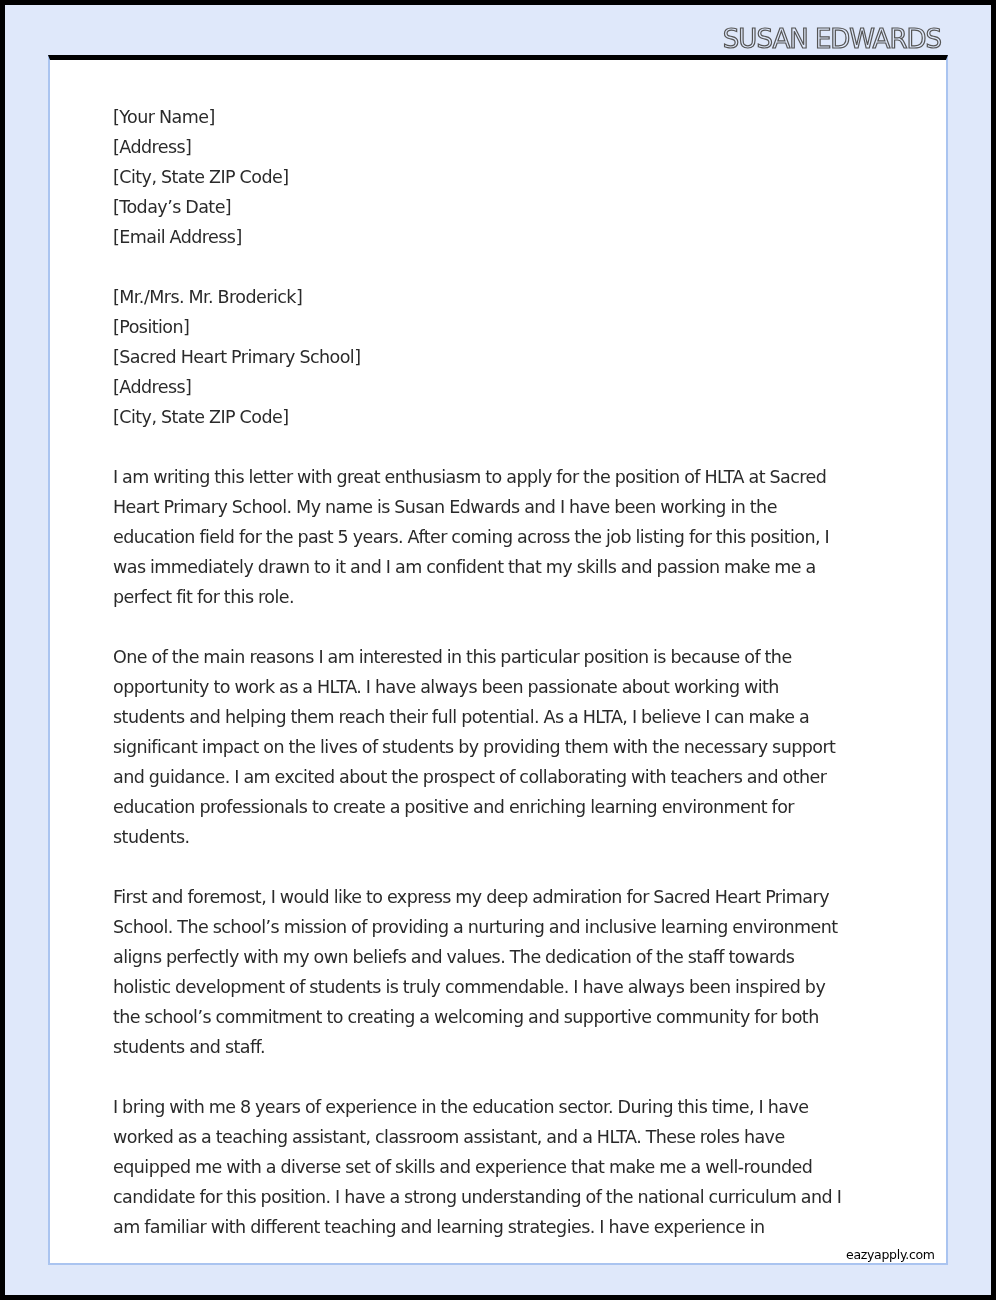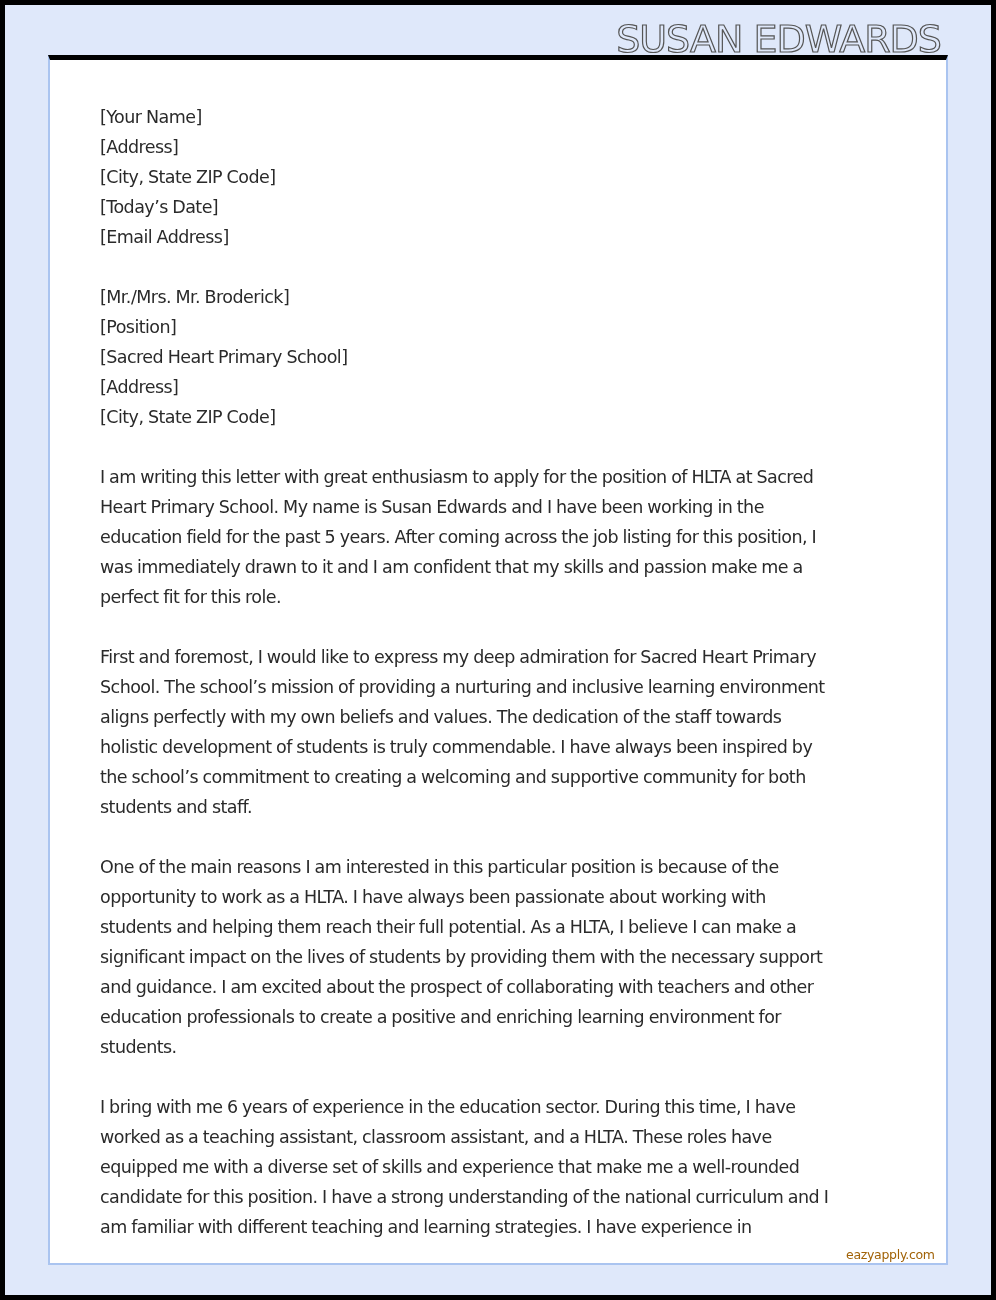--- a/index.html
+++ b/index.html
@@ -21,21 +21,21 @@
       width: 986px;
       height: 1290px;
       background: #dfe8fa;
       overflow: hidden;
     }
     .name-header {
       position: absolute;
       top: 12px;
       right: 50px;
       font-family: "DejaVu Sans", sans-serif;
-      font-size: 38px;
+      font-size: 26px;
       letter-spacing: -1px;
       color: #dfe8fa;
       -webkit-text-stroke: 1.2px #555;
       line-height: 44px;
       white-space: nowrap;
     }
     .page {
       position: absolute;
       left: 43px;
       top: 50px;
@@ -53,34 +53,34 @@
       top: 97px;
       width: 790px;
       font-family: "DejaVu Sans", sans-serif;
       font-size: 17.5px;
       letter-spacing: -0.55px;
       word-spacing: -0.5px;
       line-height: 30px;
       color: #2a2a2a;
     }
     .content p {
-      margin: 0 0 30px 0;
+      margin: 0 0 30px 13px;
     }
     .content .line {
       display: block;
       white-space: nowrap;
     }
     .watermark {
       position: absolute;
       left: 841px;
       top: 1242px;
       font-family: "DejaVu Sans", sans-serif;
       font-size: 12.5px;
       letter-spacing: -0.3px;
-      color: #a16207;
+      color: #000000;
       white-space: nowrap;
     }
   </style>
 </head>
 <body>
 
 <div class="frame">
   <div class="name-header">SUSAN EDWARDS</div>
 
   <div class="page"></div>
@@ -105,40 +105,40 @@
 
     <p>
       <span class="line">I am writing this letter with great enthusiasm to apply for the position of HLTA at Sacred</span>
       <span class="line">Heart Primary School. My name is Susan Edwards and I have been working in the</span>
       <span class="line">education field for the past 5 years. After coming across the job listing for this position, I</span>
       <span class="line">was immediately drawn to it and I am confident that my skills and passion make me a</span>
       <span class="line">perfect fit for this role.</span>
     </p>
 
     <p>
-      <span class="line">First and foremost, I would like to express my deep admiration for Sacred Heart Primary</span>
-      <span class="line">School. The school’s mission of providing a nurturing and inclusive learning environment</span>
-      <span class="line">aligns perfectly with my own beliefs and values. The dedication of the staff towards</span>
-      <span class="line">holistic development of students is truly commendable. I have always been inspired by</span>
-      <span class="line">the school’s commitment to creating a welcoming and supportive community for both</span>
-      <span class="line">students and staff.</span>
-    </p>
-
-    <p>
       <span class="line">One of the main reasons I am interested in this particular position is because of the</span>
       <span class="line">opportunity to work as a HLTA. I have always been passionate about working with</span>
       <span class="line">students and helping them reach their full potential. As a HLTA, I believe I can make a</span>
       <span class="line">significant impact on the lives of students by providing them with the necessary support</span>
       <span class="line">and guidance. I am excited about the prospect of collaborating with teachers and other</span>
       <span class="line">education professionals to create a positive and enriching learning environment for</span>
       <span class="line">students.</span>
     </p>
 
     <p>
-      <span class="line">I bring with me 6 years of experience in the education sector. During this time, I have</span>
+      <span class="line">First and foremost, I would like to express my deep admiration for Sacred Heart Primary</span>
+      <span class="line">School. The school’s mission of providing a nurturing and inclusive learning environment</span>
+      <span class="line">aligns perfectly with my own beliefs and values. The dedication of the staff towards</span>
+      <span class="line">holistic development of students is truly commendable. I have always been inspired by</span>
+      <span class="line">the school’s commitment to creating a welcoming and supportive community for both</span>
+      <span class="line">students and staff.</span>
+    </p>
+
+    <p>
+      <span class="line">I bring with me 8 years of experience in the education sector. During this time, I have</span>
       <span class="line">worked as a teaching assistant, classroom assistant, and a HLTA. These roles have</span>
       <span class="line">equipped me with a diverse set of skills and experience that make me a well-rounded</span>
       <span class="line">candidate for this position. I have a strong understanding of the national curriculum and I</span>
       <span class="line">am familiar with different teaching and learning strategies. I have experience in</span>
     </p>
   </div>
 
   <div class="watermark">eazyapply.com</div>
 </div>
 

